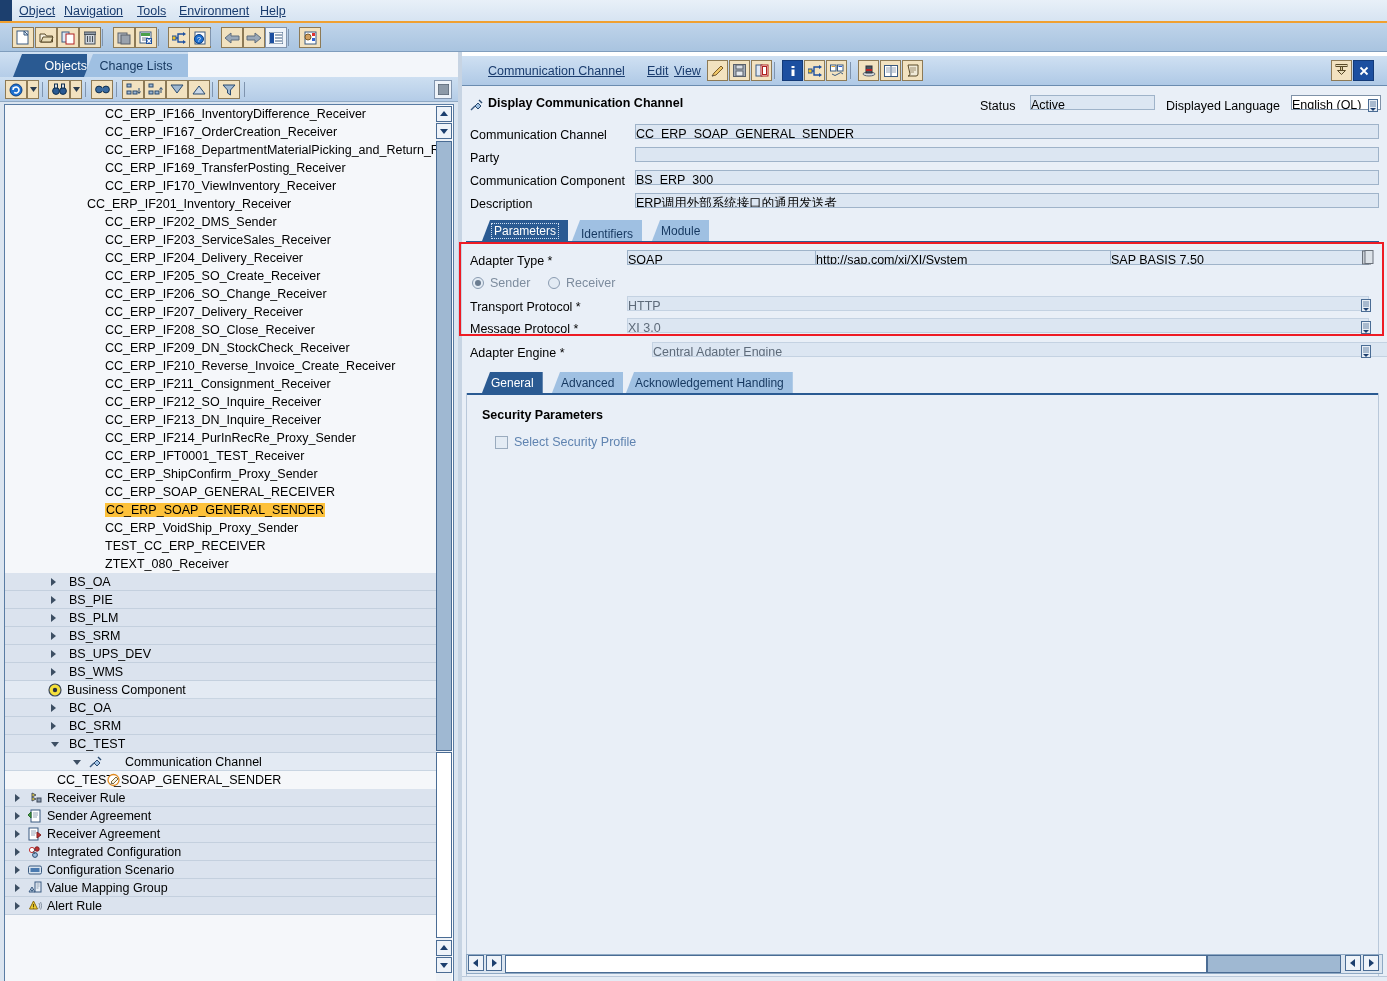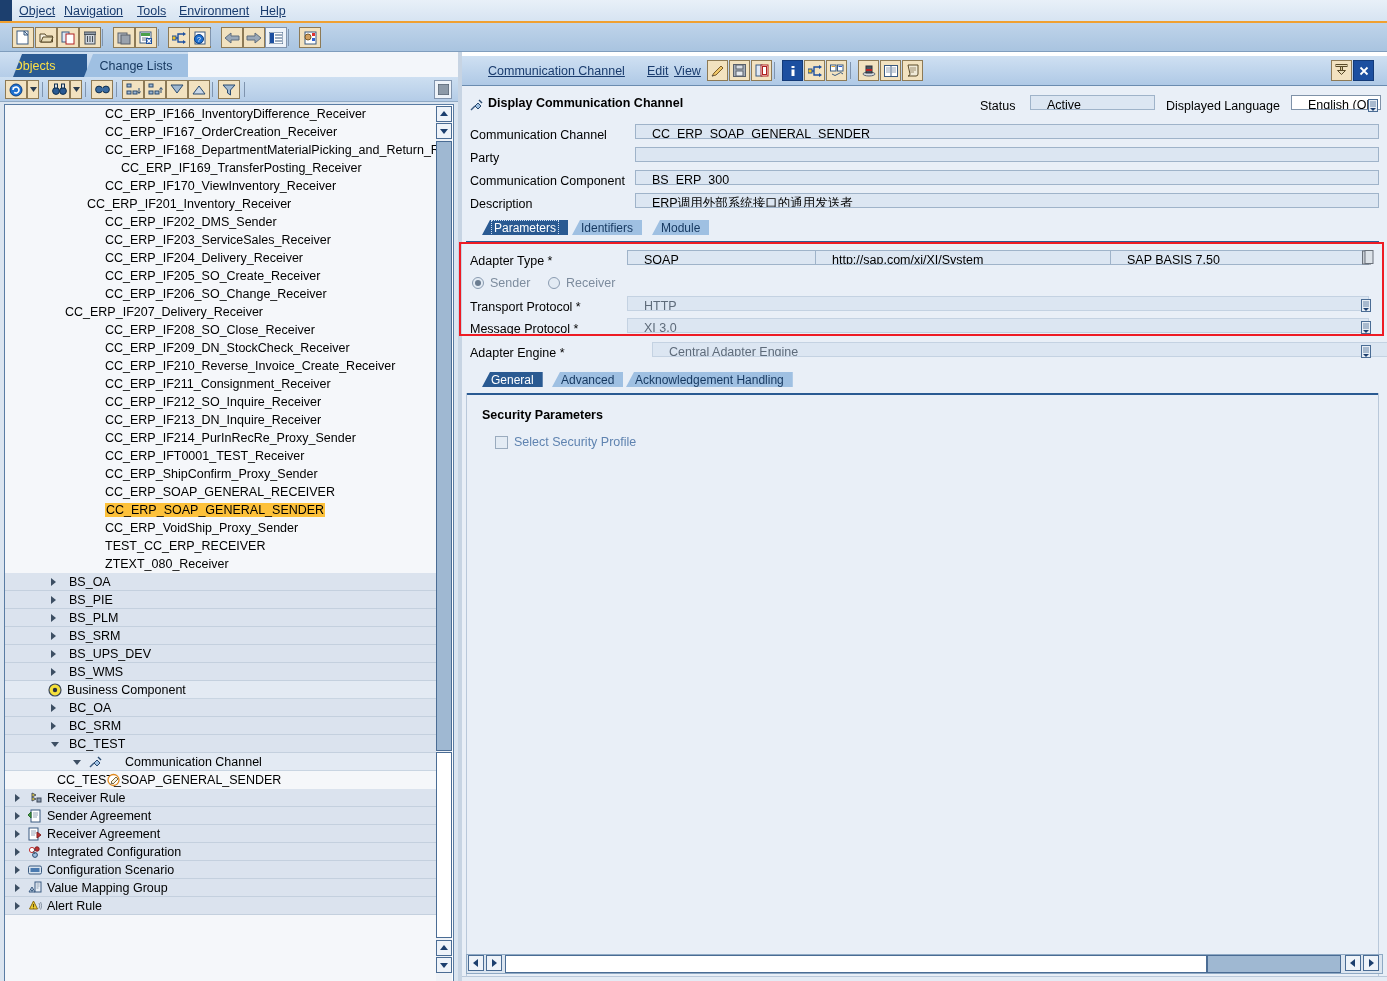--- a/index.html
+++ b/index.html
@@ -42,22 +42,22 @@
   .tbsep { position: absolute; top: 6px; width: 1px; height: 17px; background: #7f94ae; }
 
   
   .leftpanel { position: absolute; left: 0; top: 52px; width: 458px; height: 929px; background: #dbe5f0; }
 
   .tabstrip { position: absolute; left: 0; top: 0; width: 458px; height: 25px; background: #ffffff; }
   .tabstrip-bg { position: absolute; left: 0; top: 0; width: 458px; height: 25px;
     background: linear-gradient(to bottom,#cfe0f2,#b5cde8); }
   .tab-objects {
     position: absolute; left: 13px; top: 2px; width: 74px; height: 23px;
-    background: #2a5a92; color: #fde047; font-size: 12.5px;
-    display: flex; align-items: center; justify-content: flex-start;
+    background: #2a5a92; color: #ffffff; font-size: 12.5px;
+    display: flex; align-items: center; justify-content: flex-end;
     clip-path: polygon(9px 0, 100% 0, 100% 100%, 0 100%);
   }
   .tab-changelists {
     position: absolute; left: 84px; top: 2px; width: 104px; height: 23px;
     background: #9fc0e2; color: #15375f; font-size: 12.5px;
     display: flex; align-items: center; justify-content: center;
     clip-path: polygon(9px 0, 100% 0, 100% 100%, 0 100%);
   }
   .tab-rest { position: absolute; left: 188px; top: 0; width: 270px; height: 25px; background: #f3f6fa; }
 
@@ -131,35 +131,35 @@
 
   .rp-body { position: absolute; left: 0; top: 30px; width: 925px; height: 864px; background: #e9eff7; }
 
   .rp-head-row { position: absolute; left: 0; top: 8px; width: 925px; height: 26px; }
   .rp-head-title {
     position: absolute; left: 26px; top: 2px; font-size: 12.5px; font-weight: bold; color: #000;
   }
   .fld-label { position: absolute; font-size: 12.5px; color: #000; }
   .fld-input {
     position: absolute; background: #dce6f2; border: 1px solid #9fb3c9;
-    font-size: 12.5px; color: #000; padding: 1px 16px; line-height: 17px; height: 15px;
+    font-size: 12.5px; color: #000; padding: 1px 0; line-height: 17px; height: 15px;
     overflow: hidden; white-space: nowrap;
   }
   .fld-input.readonly-gray { background: #dce6f2; color: #5e6b7a; }
   .fld-input.white { background: #ffffff; border: 1px solid #7f92a8; }
   .fld-input.noborder { border: 1px solid #c4d2e2; }
 
   .dd-icon {
     position: absolute; width: 13px; height: 15px;
     display: flex; align-items: center; justify-content: center;
   }
 
   
   .subtab {
-    position: absolute; height: 15px; font-size: 12px;
+    position: absolute; height: 21px; font-size: 12px;
     display: flex; align-items: center; justify-content: center;
     clip-path: polygon(8px 0, 100% 0, 100% 100%, 0 100%);
     cursor: default; padding: 0 9px;
   }
   .subtab.active { background: #2a5a92; color: #ffffff; }
   .subtab.inactive { background: #9fc0e2; color: #15375f; }
   .subtab .dotted { border: 1px dotted #cfe0f5; padding: 0 2px; }
 
   .tab-underline { position: absolute; height: 2px; background: #2a5a92; }
 
@@ -382,29 +382,29 @@
             <rect x="0" y="0" width="11" height="11" fill="#8d9aa8" stroke="#4a5765"></rect>
           </svg>
       </div>
     </div>
 
     <div class="treebox">
       <div class="treescroll" id="tree-rows">
           <div class="trow light" style="padding-left: 100px;"><span class="lbl">CC_ERP_IF166_InventoryDifference_Receiver</span></div>
           <div class="trow light" style="padding-left: 100px;"><span class="lbl">CC_ERP_IF167_OrderCreation_Receiver</span></div>
           <div class="trow light" style="padding-left: 100px;"><span class="lbl">CC_ERP_IF168_DepartmentMaterialPicking_and_Return_R</span></div>
-          <div class="trow light" style="padding-left: 100px; margin-left: 16px;"><span class="lbl">CC_ERP_IF169_TransferPosting_Receiver</span></div>
+          <div class="trow light" style="padding-left: 100px;"><span class="lbl">CC_ERP_IF169_TransferPosting_Receiver</span></div>
           <div class="trow light" style="padding-left: 100px;"><span class="lbl">CC_ERP_IF170_ViewInventory_Receiver</span></div>
           <div class="trow light" style="padding-left: 82px;"><span class="lbl">CC_ERP_IF201_Inventory_Receiver</span></div>
           <div class="trow light" style="padding-left: 100px;"><span class="lbl">CC_ERP_IF202_DMS_Sender</span></div>
           <div class="trow light" style="padding-left: 100px;"><span class="lbl">CC_ERP_IF203_ServiceSales_Receiver</span></div>
           <div class="trow light" style="padding-left: 100px;"><span class="lbl">CC_ERP_IF204_Delivery_Receiver</span></div>
           <div class="trow light" style="padding-left: 100px;"><span class="lbl">CC_ERP_IF205_SO_Create_Receiver</span></div>
           <div class="trow light" style="padding-left: 100px;"><span class="lbl">CC_ERP_IF206_SO_Change_Receiver</span></div>
-          <div class="trow light" style="padding-left: 60px;"><span class="lbl">CC_ERP_IF207_Delivery_Receiver</span></div>
+          <div class="trow light" style="padding-left: 100px;"><span class="lbl">CC_ERP_IF207_Delivery_Receiver</span></div>
           <div class="trow light" style=""><span class="lbl">CC_ERP_IF208_SO_Close_Receiver</span></div>
           <div class="trow light" style="padding-left: 100px;"><span class="lbl">CC_ERP_IF209_DN_StockCheck_Receiver</span></div>
           <div class="trow light" style="padding-left: 100px;"><span class="lbl">CC_ERP_IF210_Reverse_Invoice_Create_Receiver</span></div>
           <div class="trow light" style="padding-left: 100px;"><span class="lbl">CC_ERP_IF211_Consignment_Receiver</span></div>
           <div class="trow light" style="padding-left: 100px;"><span class="lbl">CC_ERP_IF212_SO_Inquire_Receiver</span></div>
           <div class="trow light" style="padding-left: 100px;"><span class="lbl">CC_ERP_IF213_DN_Inquire_Receiver</span></div>
           <div class="trow light" style="padding-left: 100px;"><span class="lbl">CC_ERP_IF214_PurInRecRe_Proxy_Sender</span></div>
           <div class="trow light" style="padding-left: 100px;"><span class="lbl">CC_ERP_IFT0001_TEST_Receiver</span></div>
           <div class="trow light" style="padding-left: 100px;"><span class="lbl">CC_ERP_ShipConfirm_Proxy_Sender</span></div>
           <div class="trow light" style="padding-left: 100px;"><span class="lbl">CC_ERP_SOAP_GENERAL_RECEIVER</span></div>

